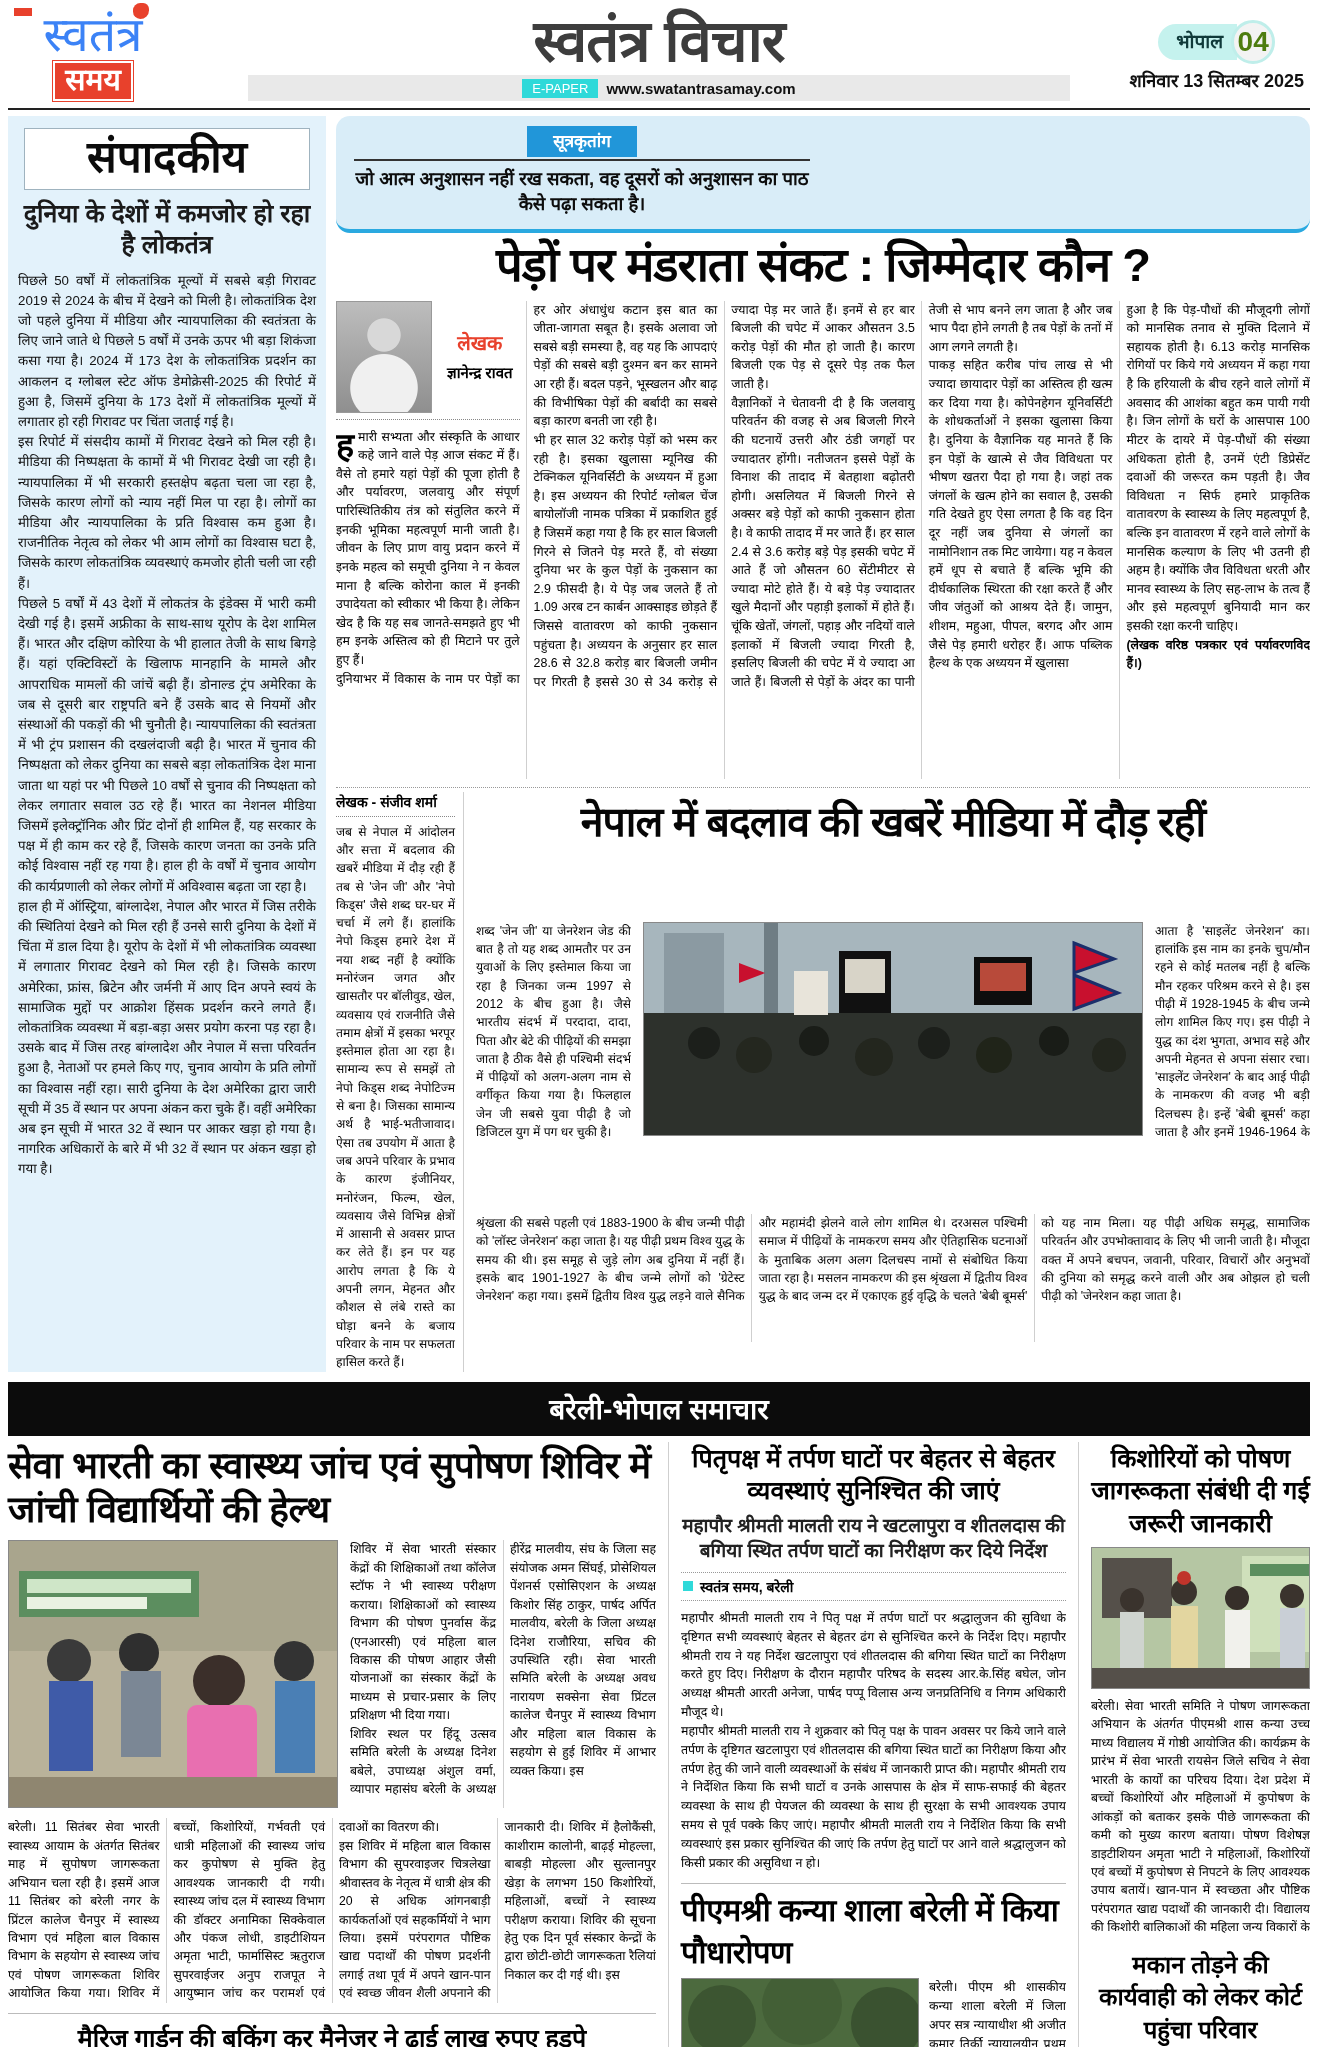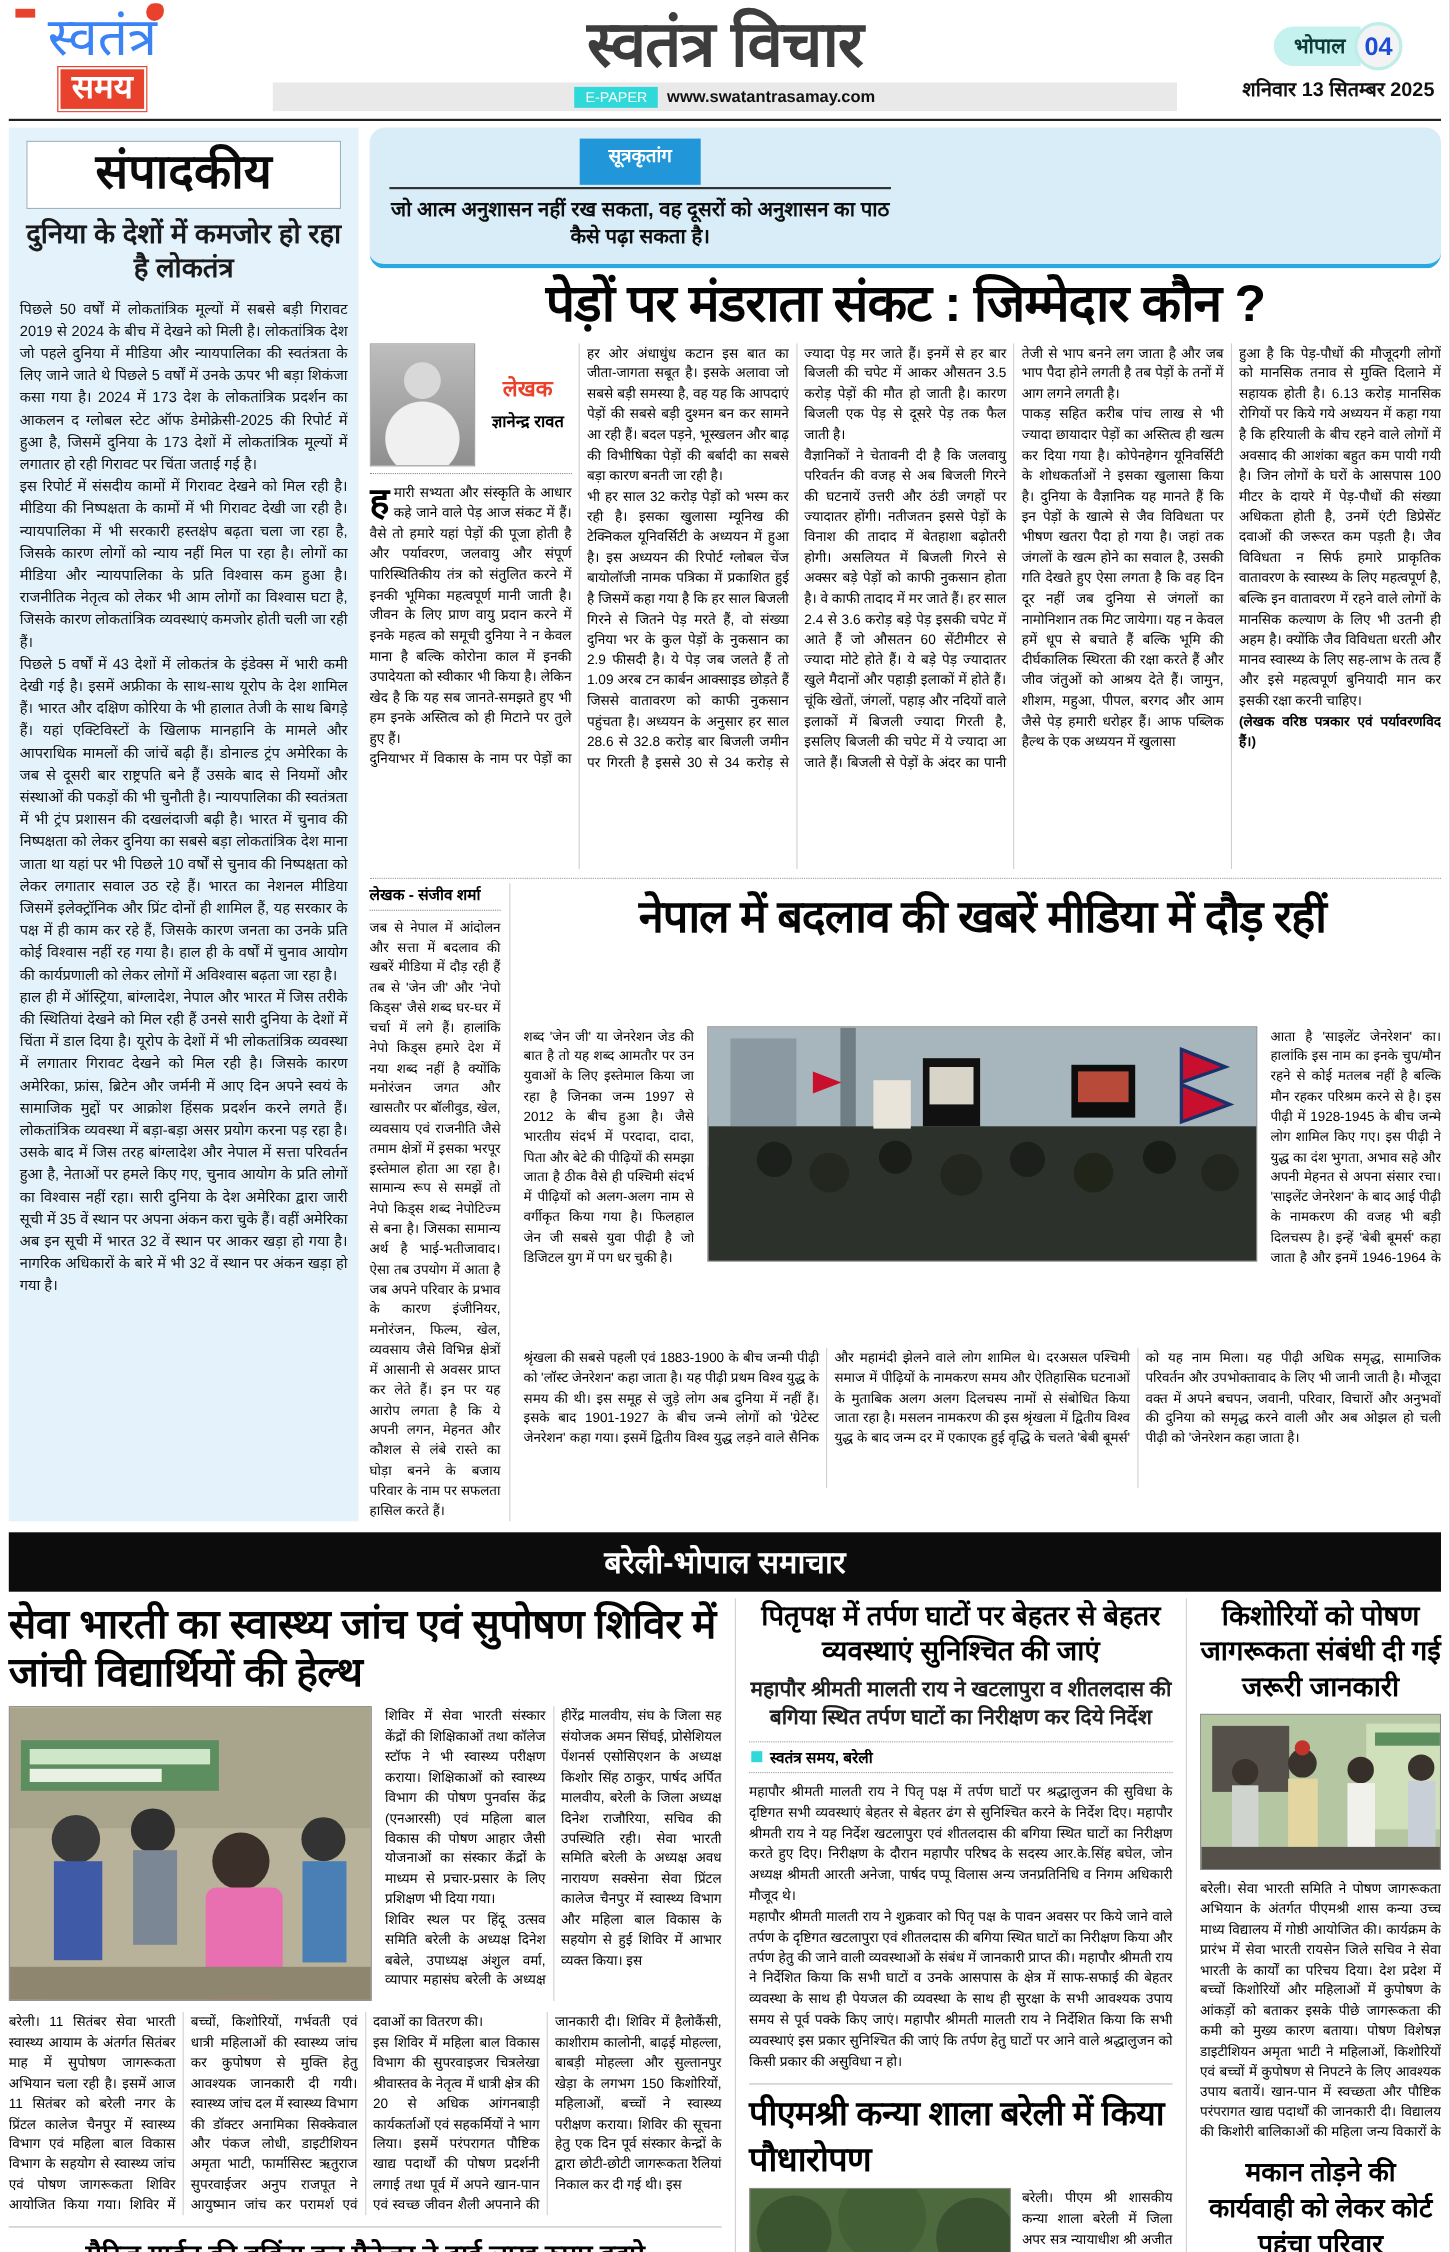--- a/index.html
+++ b/index.html
@@ -13,38 +13,38 @@
   .logo-top::after { content:""; position:absolute; right:-6px; top:-8px; width:16px; height:16px; background:#e8412c; border-radius:50% 40% 60% 50%; }
   .logo-bottom { display:inline-block; background:#e8412c; color:#fff; font-weight:900; font-size:30px; padding:0 10px 3px 10px; border:2px solid #fff; outline:1px solid #e8412c; line-height:1.1; margin-top:2px; }
   .m-center { text-align:center; }
   .m-title { font-size:58px; font-weight:900; color:#3d3d3d; line-height:1.05; letter-spacing:-1px; }
   .m-bar { margin-top:4px; background:#e9e9e9; display:flex; align-items:center; justify-content:center; gap:8px; height:26px; }
   .m-epaper { background:#2fd9d9; color:#fff; font-weight:normal; font-size:13px; padding:2px 10px; }
   .m-site { font-weight:bold; color:#111; font-size:15px; text-decoration:none; }
   .m-right { text-align:center; justify-self:end; padding-right:6px; }
   .city-row { display:inline-flex; align-items:center; }
   .city-pill { background:#c5f2ee; color:#103a3a; font-weight:900; font-size:19px; padding:4px 14px 6px 18px; border-radius:18px 0 0 18px; }
-  .page-circle { width:44px; height:44px; border-radius:50%; background:#f3f3f3; border:3px solid #bfeeea; display:flex; align-items:center; justify-content:center; font-size:23px; font-weight:900; color:#1d4ed8; margin-left:-6px; }
+  .page-circle { width:44px; height:44px; border-radius:50%; background:#f3f3f3; border:3px solid #bfeeea; display:flex; align-items:center; justify-content:center; font-size:28px; font-weight:900; color:#4d7c0f; margin-left:-6px; }
   .m-date { font-weight:900; font-size:18px; color:#111; margin-top:4px; }
   .head-rule { border-top:2px solid #222; margin:2px 0 6px 0; }
 
   
   .top-row { display:grid; grid-template-columns:318px 1fr; gap:10px; }
 
   
   .editorial { background:#e3f2fb; padding:10px 10px 12px 10px; }
   .ed-box { background:#fff; border:1px solid #9fb3bf; text-align:center; padding:6px 4px 10px 4px; margin:2px 6px 8px 6px; }
   .ed-box-title { font-size:44px; font-weight:700; color:#0b0b0b; line-height:1; }
   .ed-headline { text-align:center; font-size:25px; font-weight:700; color:#1a1a1a; line-height:1.25; margin:4px 0 10px 0; }
   .ed-body { font-size:13.3px; line-height:1.52; text-align:justify; color:#111; white-space:pre-line; }
 
   
   .quotes { background:#d9edf8; border-radius:14px; border-bottom:4px solid #2aa9e0; display:grid; grid-template-columns:1fr 1fr; gap:26px; padding:10px 18px 12px 18px; margin-bottom:6px; }
   .quote { text-align:center; }
-  .quote-chip { display:inline-block; background:#2196d9; color:#fff; font-weight:900; font-size:17px; padding:3px 26px 16px 26px; }
+  .quote-chip { display:inline-block; background:#2196d9; color:#fff; font-weight:900; font-size:17px; padding:3px 26px 5px 26px; }
   .quote-line { border-top:2px solid #333; margin:2px 0 6px 0; }
   .quote-text { font-weight:900; font-size:18.5px; color:#0d0d0d; line-height:1.35; }
 
   
   .lead-headline { text-align:center; font-size:47px; font-weight:900; color:#050505; letter-spacing:-1px; line-height:1.1; margin:6px 0 10px 0; }
   .lead-cols { column-count:5; column-gap:14px; column-rule:1px solid #cfcfcf; height:478px; overflow:hidden; font-size:12.4px; line-height:1.5; text-align:justify; }
   .author-card { width:100%; margin-bottom:8px; }
   .author-flex { display:flex; gap:8px; align-items:center; }
   .author-photo { width:96px; height:112px; flex:none; background:
       radial-gradient(circle at 50% 30%, #d8d8d8 0 18%, transparent 19%),

